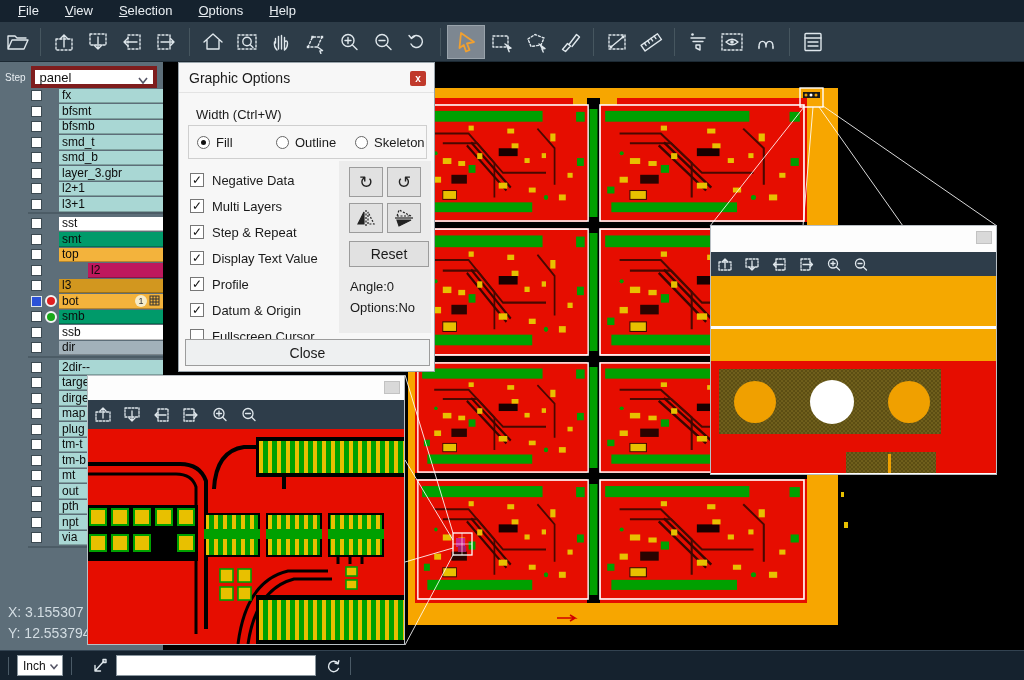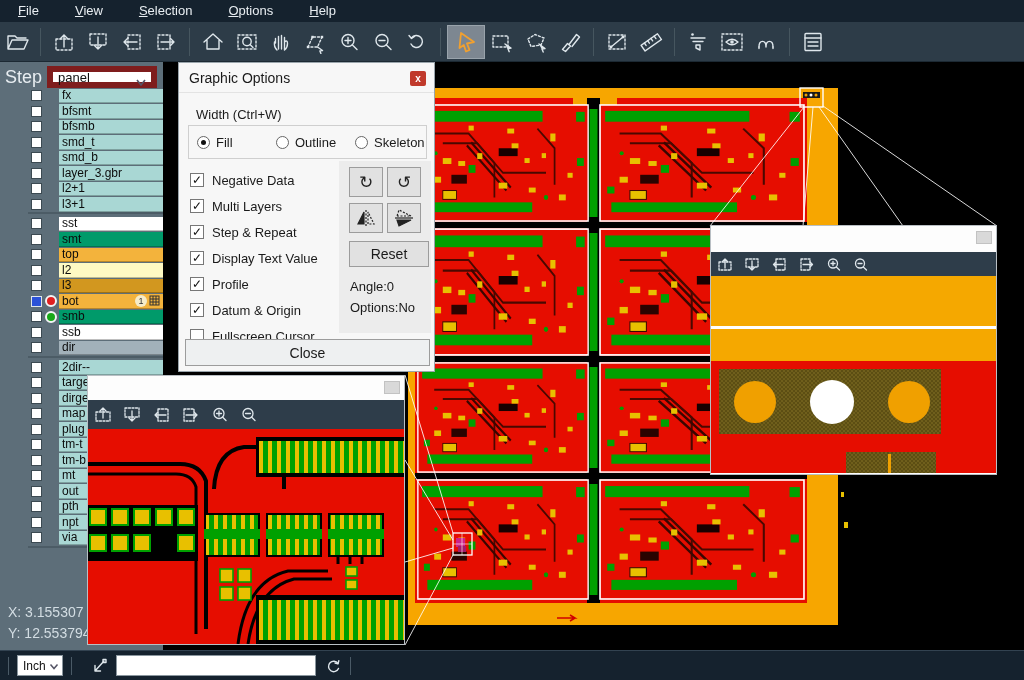--- a/index.html
+++ b/index.html
@@ -2,41 +2,41 @@
 <html><head>
 <meta charset="utf-8">
 <style>
   * { margin:0; padding:0; box-sizing:border-box; }
   html,body { width:1024px; height:680px; overflow:hidden; }
   body { font-family:"Liberation Sans", sans-serif; background:#000; position:relative; }
   .app { position:absolute; inset:0; width:1024px; height:680px; background:#0b141d; }
 
   
   .menubar { position:absolute; left:0; top:0; width:1024px; height:22px; background:#15222e;
-             display:flex; align-items:center; gap:12px; padding-left:6px; }
+             display:flex; align-items:center; gap:2px; padding-left:6px; }
   .mi { color:#e9eef2; font-size:13px; padding:2px 12px 3px 12px; cursor:default; }
   .mi u { text-decoration:underline; }
 
   
   .toolbar { position:absolute; left:0; top:22px; width:1024px; height:40px; background:#2d3c48;
              display:flex; align-items:center; border-bottom:1px solid #1c2933; }
   .ticon { width:34px; height:32px; display:flex; align-items:center; justify-content:center; flex:0 0 auto; }
   .ticon svg { stroke:#dfe7ec; fill:none; stroke-width:1.4; stroke-linecap:round; stroke-linejoin:round; }
   .tsep { width:1px; height:28px; background:#46565f; margin:0 6px; flex:0 0 auto; }
   .ticon.active { background:#7d8791; border:1px solid #99a3ab; width:38px; height:34px; }
   .ticon.active svg { stroke:#f0a030; stroke-width:1.8; }
 
   
   .main { position:absolute; left:0; top:62px; width:1024px; height:588px; }
 
   
   .sidebar { position:absolute; left:0; top:0; width:163px; height:588px; background:#5d6e79; z-index:2; }
   .step-row { height:30px; display:flex; align-items:center; padding:0 6px 0 5px; gap:5px; }
-  .step-label { color:#e8eef2; font-size:18px; }
-  .step-select { flex:1; height:22px; background:#fff; border:6px solid #7f1d1d; display:flex;
+  .step-label { color:#e8eef2; font-size:10px; }
+  .step-select { flex:1; height:22px; background:#fff; border:4px solid #7f1d1d; display:flex;
                  align-items:center; font-size:13px; color:#111; padding-left:5px; position:relative; }
   .step-select svg { position:absolute; right:4px; top:6px; stroke:#556; fill:none; stroke-width:1.6; }
   .layer-groups { position:absolute; left:0; top:26px; width:163px;padding-left:28px; }
   .lgroup { border-bottom:2px solid #4c5c66; margin-bottom:2px; }
   .lrow { height:15.5px; display:flex; align-items:center; position:relative; }
   .lchk { width:11px; height:11px; background:#fff; border:1px solid #3c4a52; margin-left:3px; flex:0 0 auto; }
   .lchk.checked { background:#2b52d8; border:1px solid #dfe6ea; }
   .lind { width:17px; height:15px; display:flex; align-items:center; justify-content:center; flex:0 0 auto; }
   .ldot { width:12px; height:12px; border-radius:50%; border:2px solid #f2f4f5; }
   .llabel { width:120px; height:14.5px; font-size:12px; color:#0c0c0c; padding-left:3px; line-height:14.5px;
@@ -433,21 +433,21 @@
               <div class="llabel" style="background: rgb(0, 154, 106);">smt</div>
             </div>
             <div class="lrow">
               <div class="lchk"></div>
               <div class="lind"></div>
               <div class="llabel" style="background: rgb(243, 179, 60);">top</div>
             </div>
             <div class="lrow">
               <div class="lchk"></div>
               <div class="lind"></div>
-              <div class="llabel" style="background: #fef9c3;">l2</div>
+              <div class="llabel" style="background: #be185d; margin-left: 29px;">l2</div>
             </div>
             <div class="lrow">
               <div class="lchk"></div>
               <div class="lind"></div>
               <div class="llabel" style="background: rgb(210, 151, 31);">l3</div>
             </div>
             <div class="lrow">
               <div class="lchk checked"></div>
               <div class="lind">
                 <div class="ldot" style="background: rgb(224, 32, 32);"></div>

